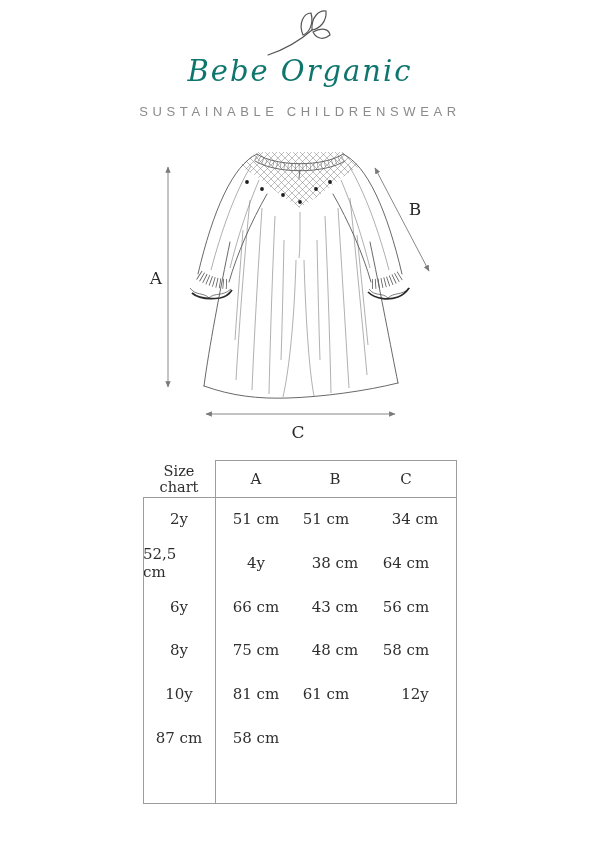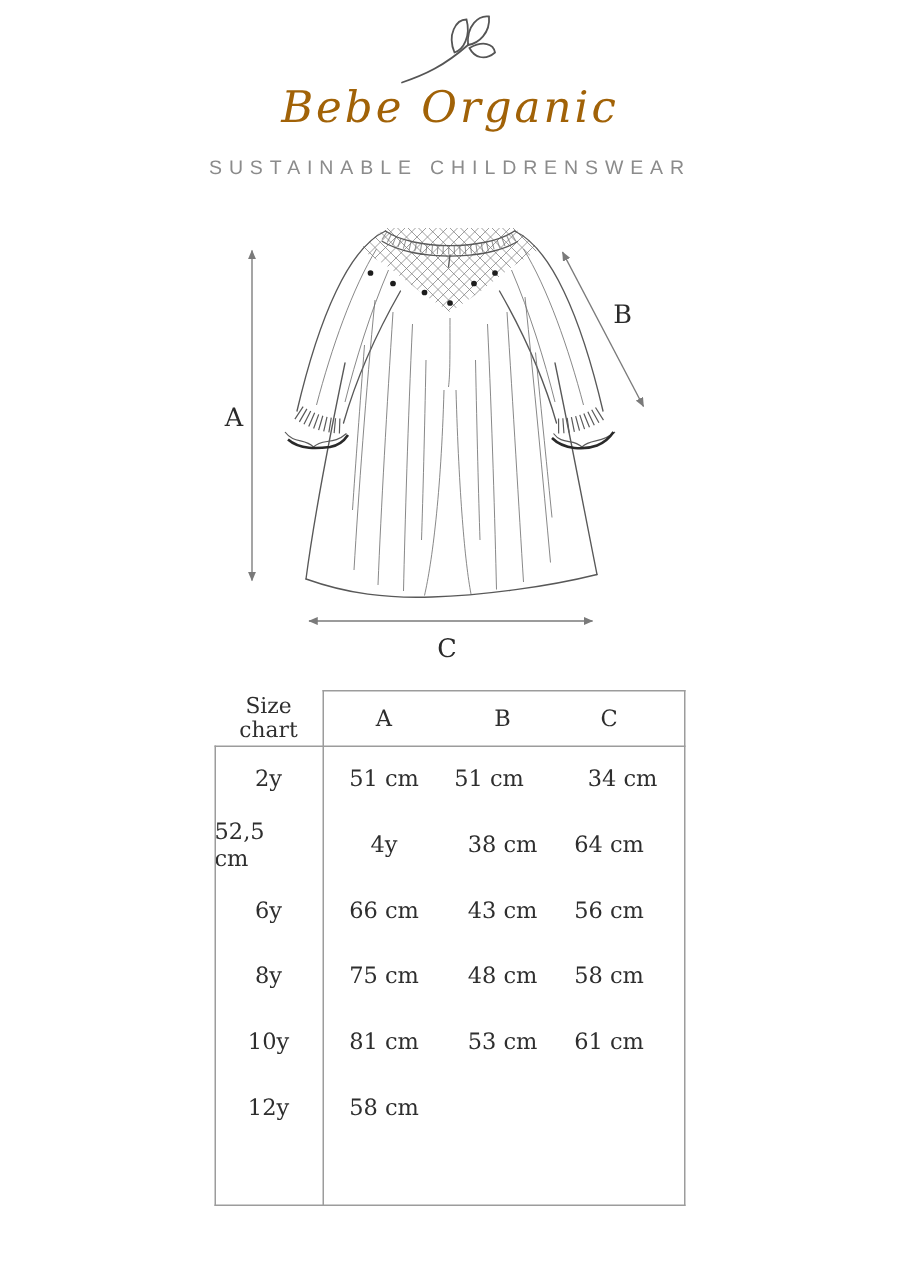--- a/index.html
+++ b/index.html
@@ -6,21 +6,21 @@
   .page {
     position:relative; width:600px; height:848px; margin:0 auto;
     background:#ffffff; font-family:"DejaVu Serif", serif; overflow:hidden;
   }
 
   
   .sprig { position:absolute; top:8px; left:265px; }
   .brand-name {
     position:absolute; top:54px; left:0; width:100%; text-align:center;
     font-family:"DejaVu Serif", serif; font-style:italic; font-weight:400;
-    font-size:29px; letter-spacing:2px; color:#a16207; margin:0;
+    font-size:29px; letter-spacing:2px; color:#0f766e; margin:0;
   }
   .brand-tagline {
     position:absolute; top:104px; left:0; width:100%; text-align:center;
     font-family:"Liberation Sans", sans-serif; font-size:13px;
     letter-spacing:4.6px; color:#8b8b8b;
   }
 
   
   .diagram-svg { position:absolute; top:140px; left:0; }
 
@@ -175,24 +175,24 @@
       <div class="cell">43 cm</div>
       <div class="cell c-col">56 cm</div>
 
       <div class="cell">8y</div>
       <div class="cell">75 cm</div>
       <div class="cell">48 cm</div>
       <div class="cell c-col">58 cm</div>
 
       <div class="cell">10y</div>
       <div class="cell">81 cm</div>
-      <div class="cell">53 cm</div>
       <div class="cell c-col">61 cm</div>
 
       <div class="cell">12y</div>
+      <div class="cell">87 cm</div>
       <div class="cell">58 cm</div>
     </div>
 
     <div class="bline l-top"></div>
     <div class="bline l-head"></div>
     <div class="bline l-left"></div>
     <div class="bline l-right"></div>
     <div class="bline l-sep"></div>
     <div class="bline l-bottom"></div>
   </div>

